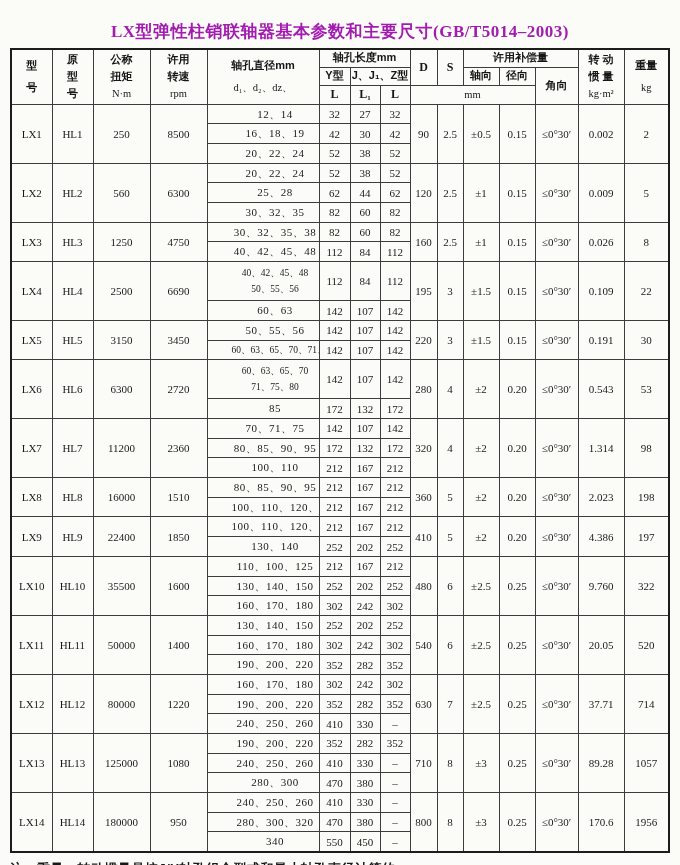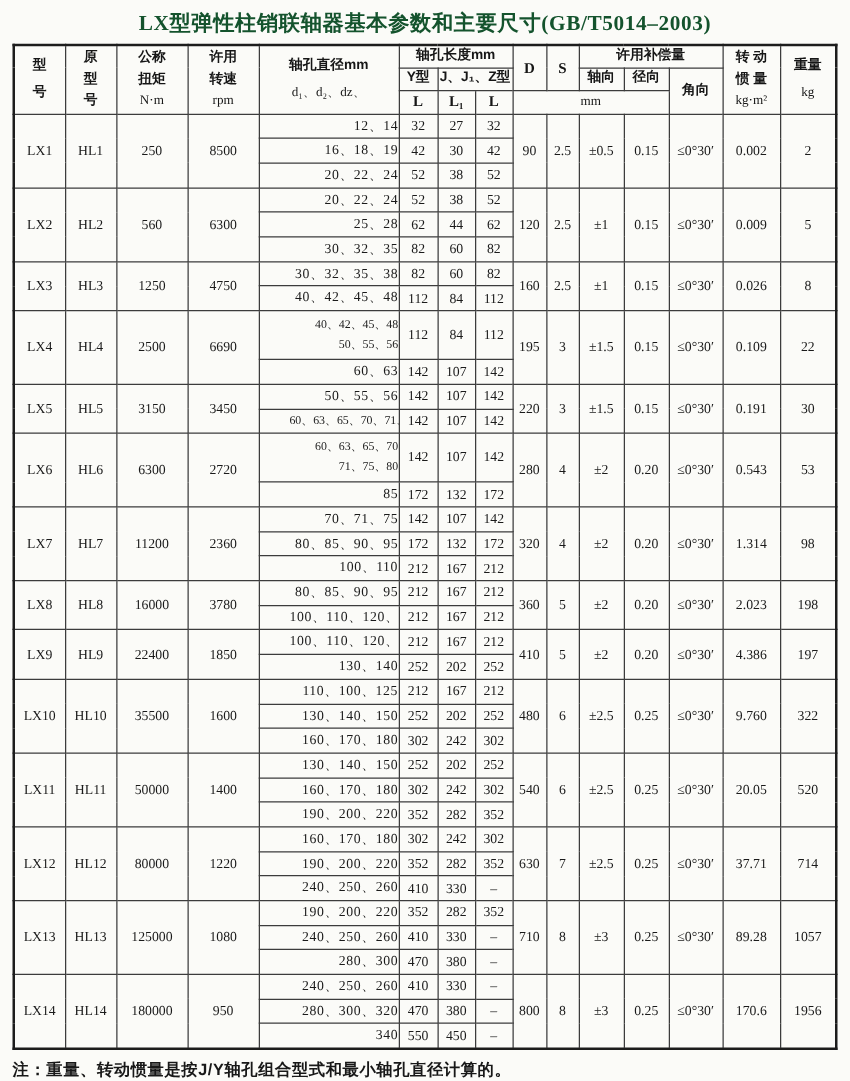--- a/index.html
+++ b/index.html
@@ -9,23 +9,23 @@
     font-family:"Liberation Sans", sans-serif;
     color:#1e1e1e;
     position:relative;
     overflow:hidden;
   }
   .page-title{
     text-align:center;
     font-weight:bold;
     font-size:17px;
     letter-spacing:0.5px;
-    padding-top:7px;
+    padding-top:20px;
     margin:0 0 5px 0;
-    color:#14532d;
+    color:#a21caf;
     font-family:"Liberation Serif","DejaVu Serif",serif;
   }
   table.main{
     border-collapse:collapse;
     margin-left:10px;
     width:658px;
     table-layout:fixed;
     border:2px solid #1c1c1c;
   }
   table.main th, table.main td{
@@ -54,21 +54,21 @@
   }
   .hstack{display:flex;flex-direction:column;justify-content:space-evenly;height:100%;}
   .hstack span{display:block;}
   .h-tall{height:53px;}
   tbody td{
     font-family:"Liberation Serif","DejaVu Serif",serif;
     font-size:11px;
     color:#1a1a1a;
   }
   tbody td.d-cell{
-    text-align:right;
+    text-align:center;
     padding-left:24px;
     letter-spacing:0.5px;
   }
   tbody td.d-cell.compact{
     font-size:9.5px;
     letter-spacing:0px;
   }
   tbody td.d-cell div{line-height:1.7;}
   .footnote{
     font-size:13px;
@@ -381,21 +381,21 @@
           <div>100、110</div>
         </td>
         <td>212</td>
         <td>167</td>
         <td>212</td>
       </tr>
       <tr style="height: 19.6px;">
         <td rowspan="2">LX8</td>
         <td rowspan="2">HL8</td>
         <td rowspan="2">16000</td>
-        <td rowspan="2">3780</td>
+        <td rowspan="2">1510</td>
         <td class="d-cell">
           <div>80、85、90、95</div>
         </td>
         <td>212</td>
         <td>167</td>
         <td>212</td>
         <td rowspan="2">360</td>
         <td rowspan="2">5</td>
         <td rowspan="2">±2</td>
         <td rowspan="2">0.20</td>

